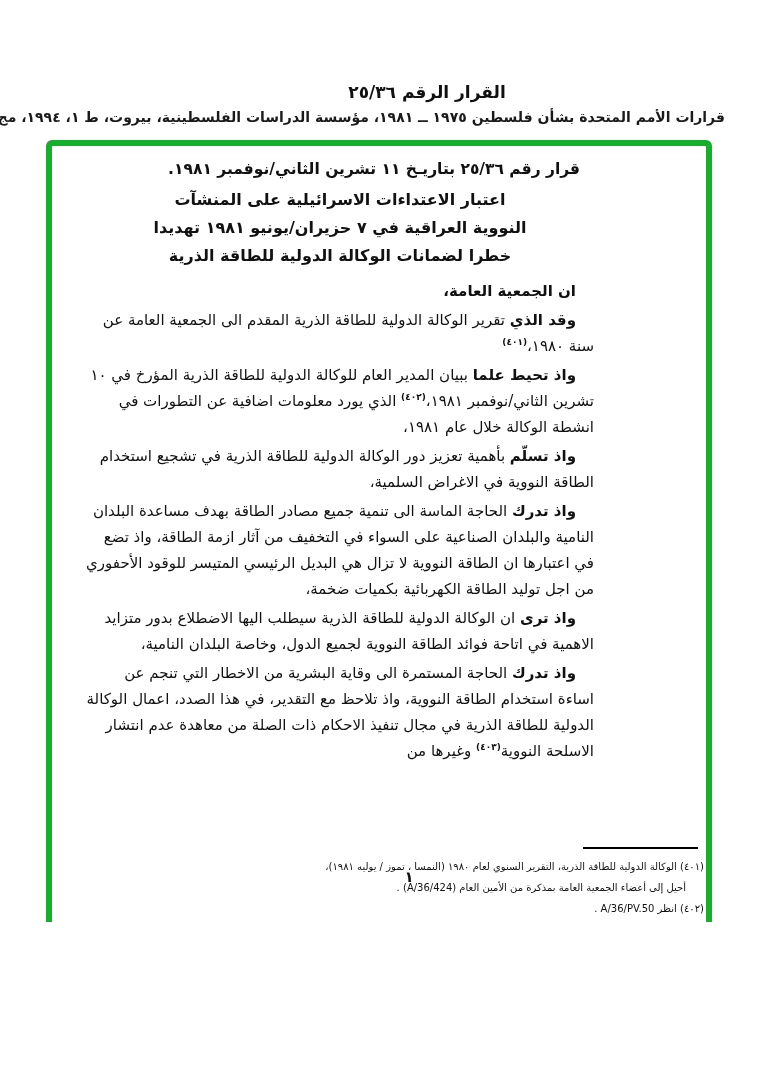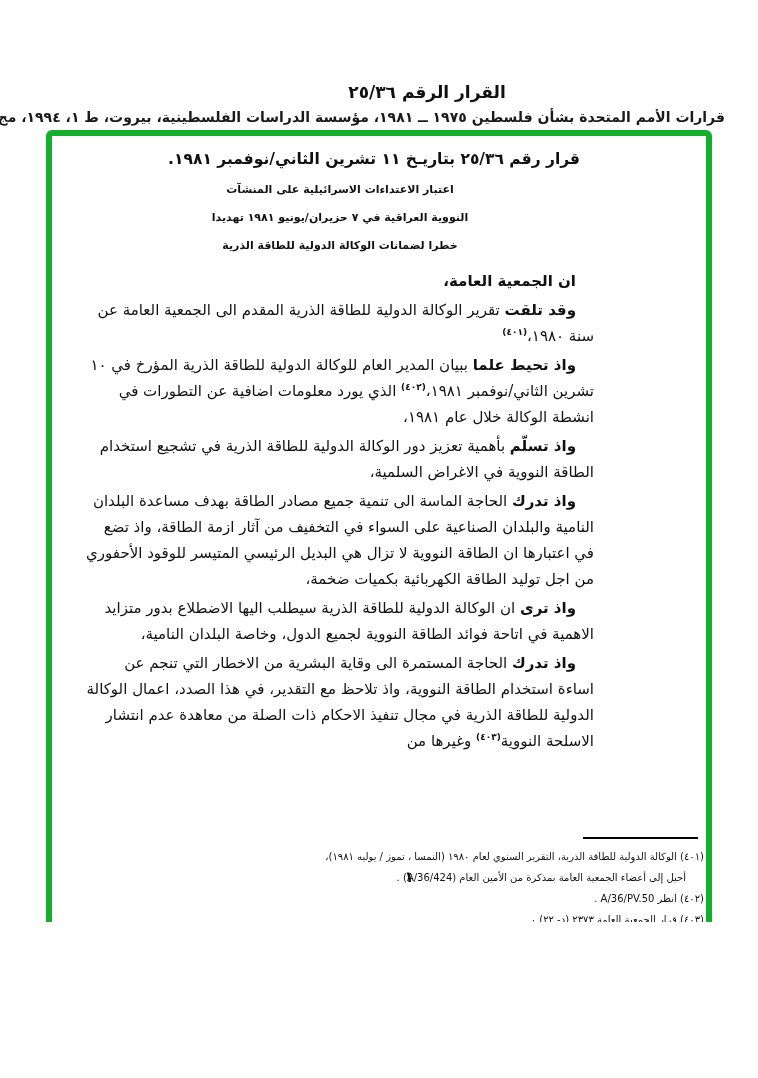--- a/index.html
+++ b/index.html
@@ -24,21 +24,21 @@
   .doc-source{
     margin:7px 33px 0 0;
     text-align:right;
     font-size:14px;
     font-weight:bold;
     color:#1a1a1a;
     white-space:nowrap;
   }
   .green-box{
     position:absolute;
-    top:130px;right:46px;
+    top:140px;right:46px;
     width:666px;height:842px;
     box-sizing:border-box;
     border:6px solid #15b02b;
     border-radius:6px;
     background:#ffffff;
   }
   .content{
     padding:10px 112px 0 34px;
     font-size:15px;
     line-height:26px;
@@ -48,21 +48,21 @@
     margin:0 0 4px 0;
     font-weight:bold;
     text-indent:14px;
     font-size:15.5px;
   }
   .res-subtitle{
     text-align:center;
     font-weight:bold;
     line-height:28px;
     margin:2px 0 8px 0;
-    font-size:11px;
+    font-size:16px;
   }
   .opening{
     margin:4px 0 2px 0;
     font-weight:bold;
     text-indent:18px;
   }
   .para{
     margin:3px 0;
     text-indent:18px;
   }
@@ -112,21 +112,21 @@
       <p class="res-heading">قرار رقم ٢٥/٣٦ بتاريـخ ١١ تشرين الثاني/نوفمبر ١٩٨١.</p>
 
       <div class="res-subtitle">
         <div>اعتبار الاعتداءات الاسرائيلية على المنشآت</div>
         <div>النووية العراقية في ٧ حزيران/يونيو ١٩٨١ تهديدا</div>
         <div>خطرا لضمانات الوكالة الدولية للطاقة الذرية</div>
       </div>
 
       <p class="opening">ان الجمعية العامة،</p>
 
-      <p class="para"><b>وقد تلقت</b><span> تقرير الوكالة الدولية للطاقة الذرية المقدم الى الجمعية العامة عن سنة ١٩٨٠،</span><sup class="note-ref">(٤٠١)</sup></p>
+      <p class="para"><b>وقد الذي</b><span> تقرير الوكالة الدولية للطاقة الذرية المقدم الى الجمعية العامة عن سنة ١٩٨٠،</span><sup class="note-ref">(٤٠١)</sup></p>
 
       <p class="para"><b>واذ تحيط علما</b><span> ببيان المدير العام للوكالة الدولية للطاقة الذرية المؤرخ في ١٠ تشرين الثاني/نوفمبر ١٩٨١،</span><sup class="note-ref">(٤٠٢)</sup><span> الذي يورد معلومات اضافية عن التطورات في انشطة الوكالة خلال عام ١٩٨١،</span></p>
 
       <p class="para"><b>واذ تسلّم</b><span> بأهمية تعزيز دور الوكالة الدولية للطاقة الذرية في تشجيع استخدام الطاقة النووية في الاغراض السلمية،</span></p>
 
       <p class="para"><b>واذ تدرك</b><span> الحاجة الماسة الى تنمية جميع مصادر الطاقة بهدف مساعدة البلدان النامية والبلدان الصناعية على السواء في التخفيف من آثار ازمة الطاقة، واذ تضع في اعتبارها ان الطاقة النووية لا تزال هي البديل الرئيسي المتيسر للوقود الأحفوري من اجل توليد الطاقة الكهربائية بكميات ضخمة،</span></p>
 
       <p class="para"><b>واذ ترى</b><span> ان الوكالة الدولية للطاقة الذرية سيطلب اليها الاضطلاع بدور متزايد الاهمية في اتاحة فوائد الطاقة النووية لجميع الدول، وخاصة البلدان النامية،</span></p>
 
       <p class="para"><b>واذ تدرك</b><span> الحاجة المستمرة الى وقاية البشرية من الاخطار التي تنجم عن اساءة استخدام الطاقة النووية، واذ تلاحظ مع التقدير، في هذا الصدد، اعمال الوكالة الدولية للطاقة الذرية في مجال تنفيذ الاحكام ذات الصلة من معاهدة عدم انتشار الاسلحة النووية</span><sup class="note-ref">(٤٠٣)</sup><span> وغيرها من</span></p>

